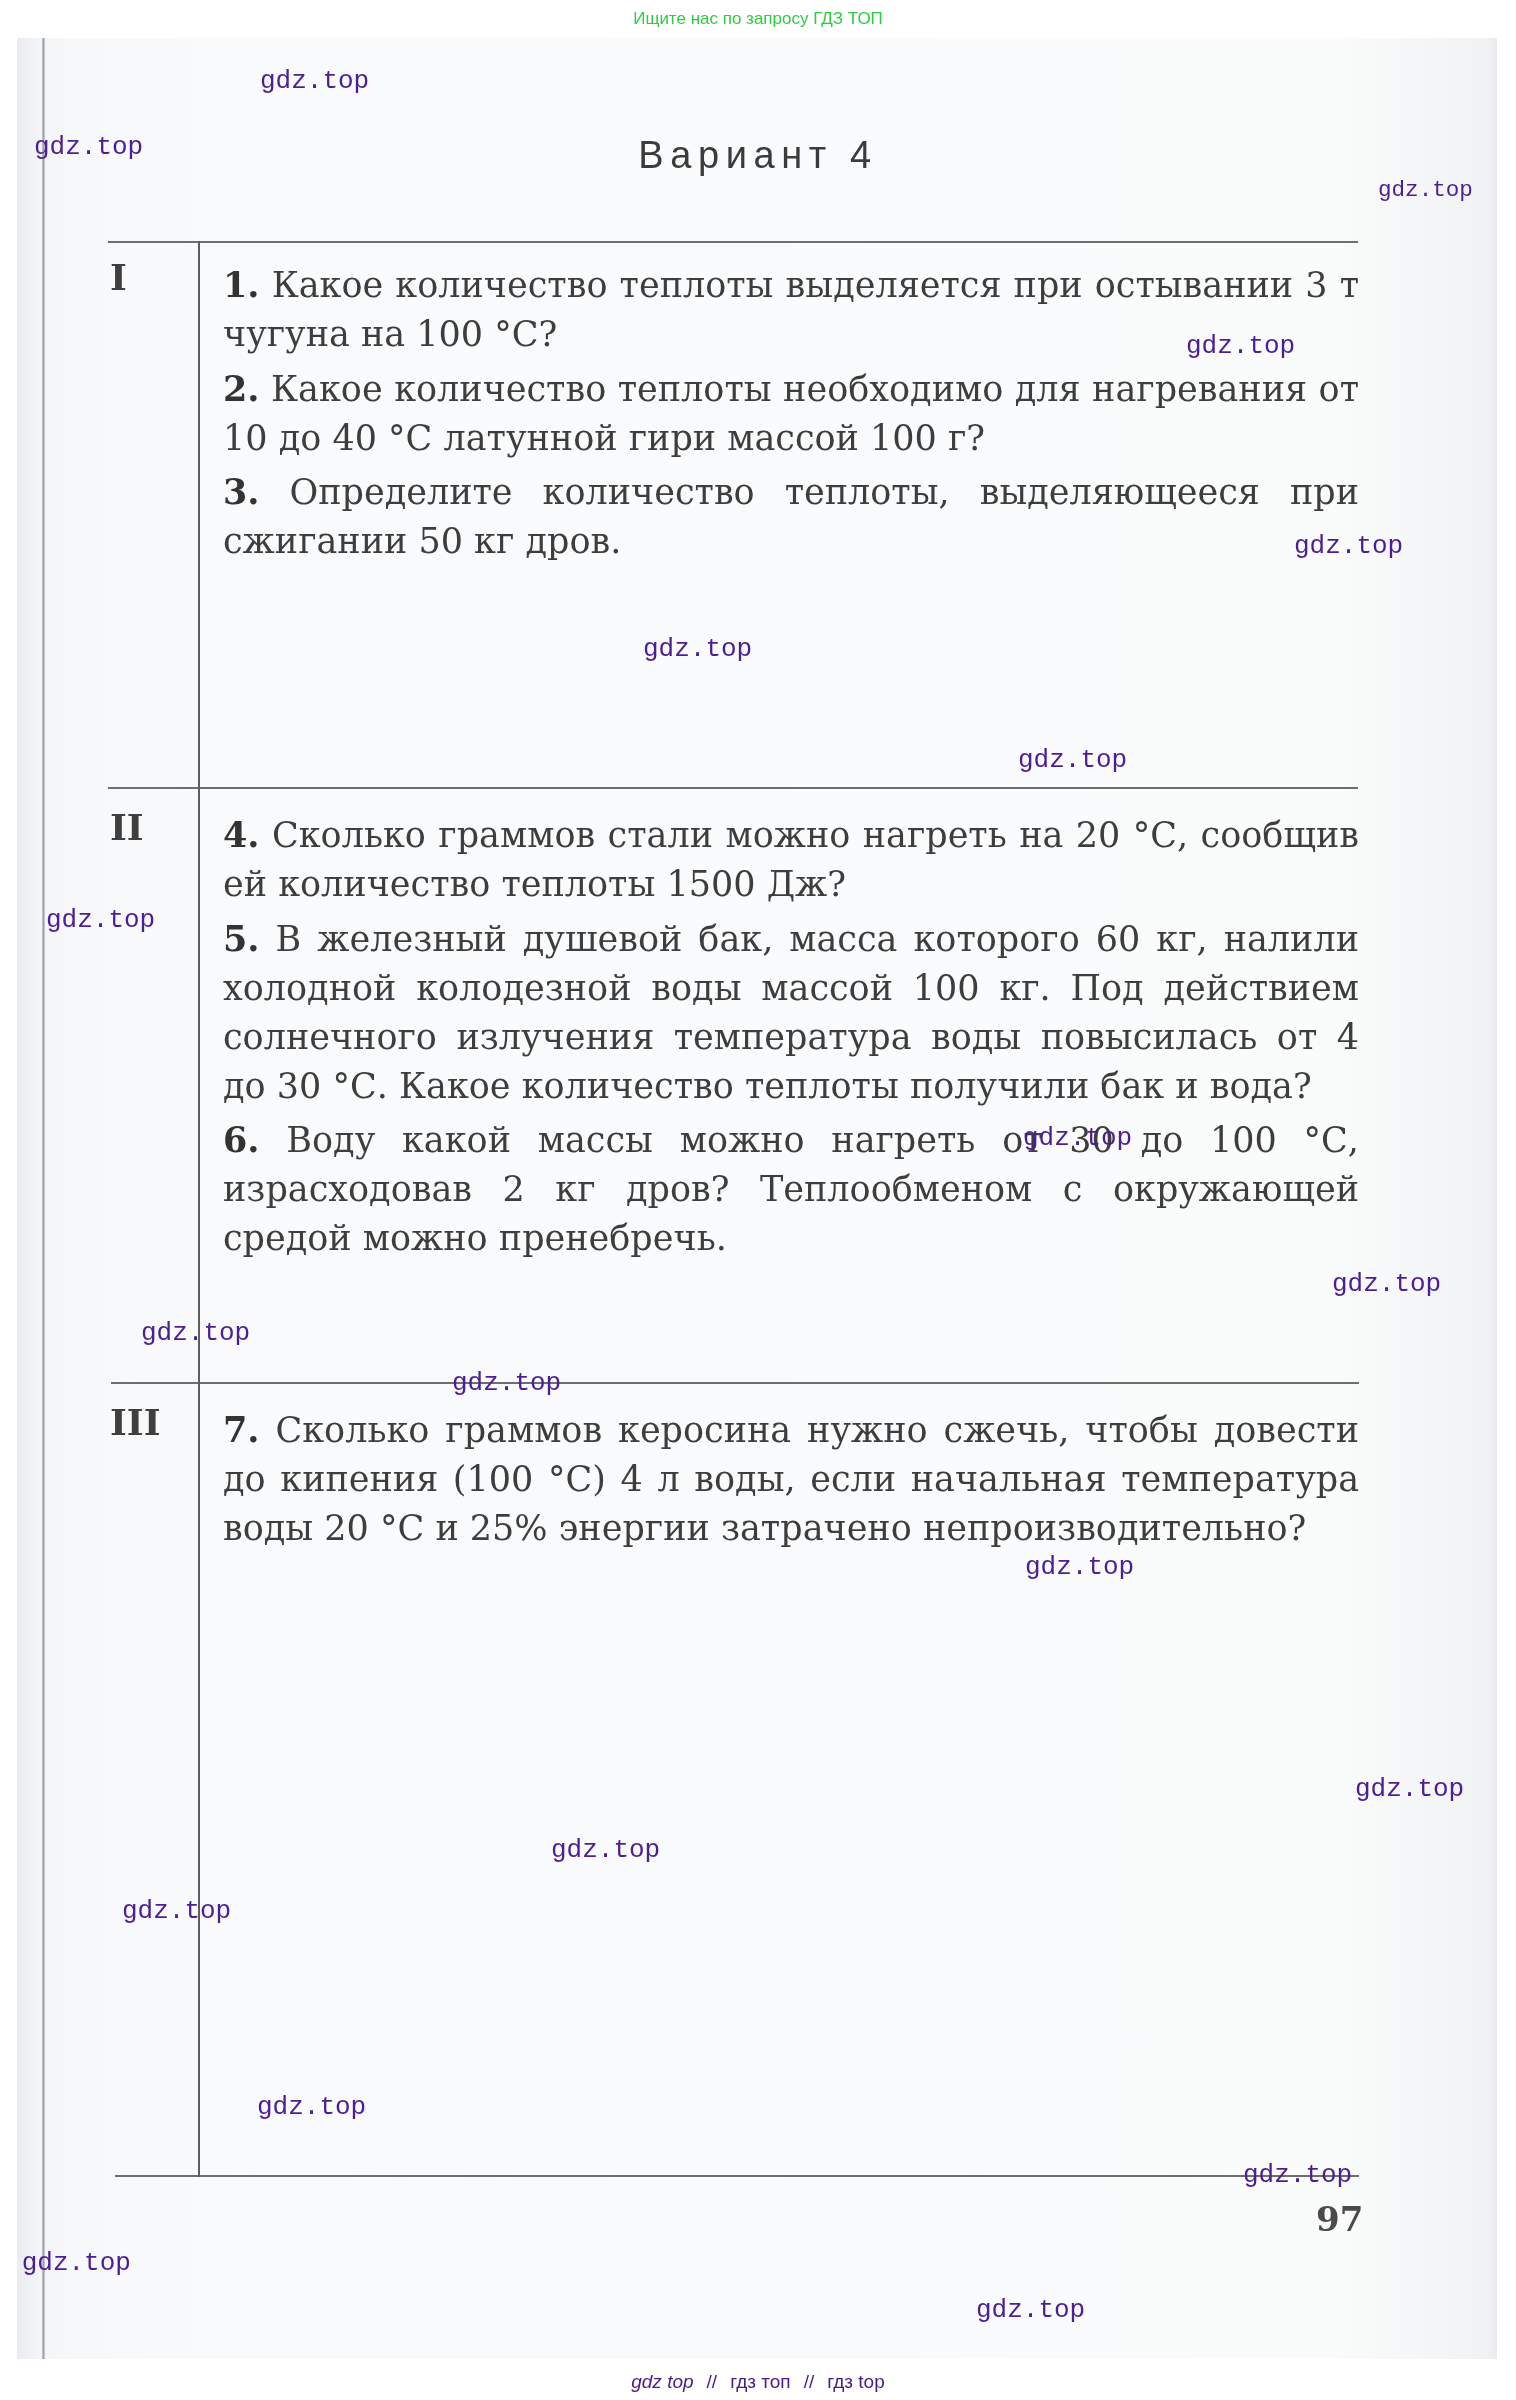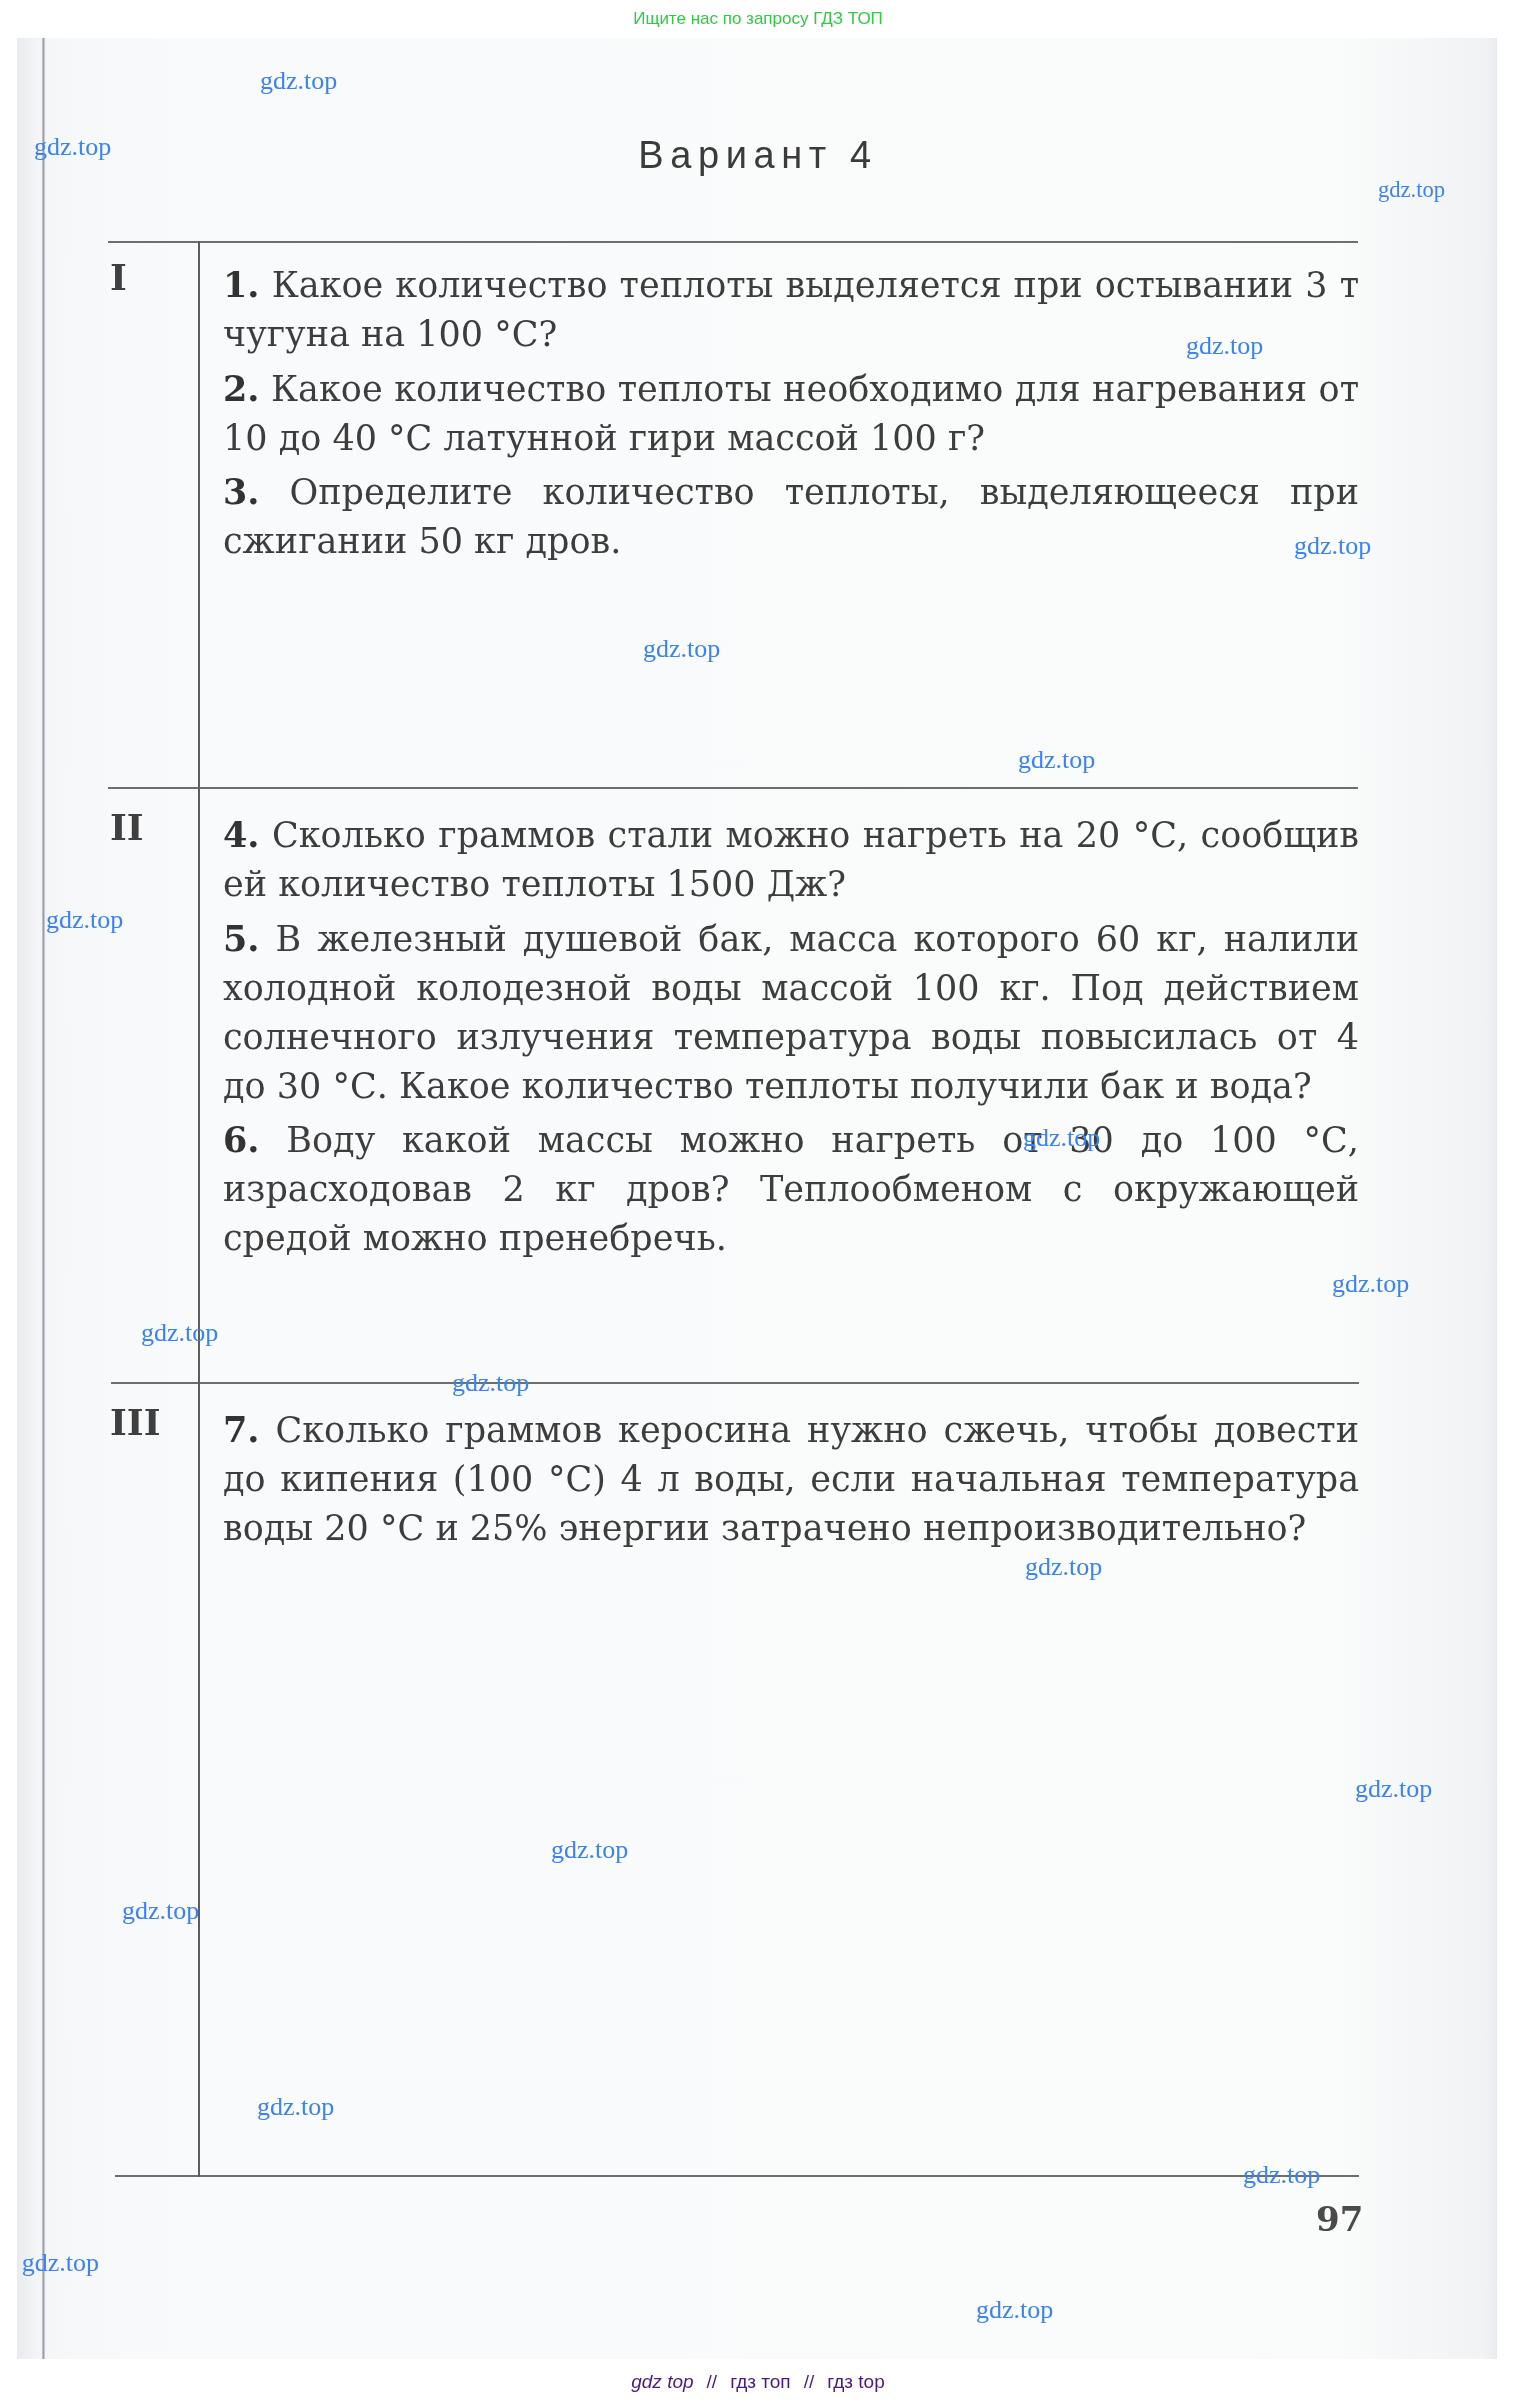--- a/index.html
+++ b/index.html
@@ -36,21 +36,21 @@
     position:absolute; left:223px; width:1136px;
     color:#3d3d3d; font-size:35px; line-height:49px;
     text-align:justify; hyphens:manual;margin-top:8px;
   }
   .task { margin:0 0 4.7px 0; }
   .task-num { font-weight:bold; color:#333; }
   .page-number {
     position:absolute; left:1316px; top:2199px; font-size:34px; font-weight:bold; color:#4a4a4a;
   }
   .wm {
-    position:absolute; font-family:Liberation Serif, serif; font-size:26px; color:#3b82f6;
+    position:absolute; font-family:Liberation Mono, monospace; font-size:26px; color:#4c1d95;
     white-space:nowrap; line-height:1;
   }
   .footer-links {
     position:absolute; left:0; top:2362px; width:1516px; height:39px;
     display:flex; align-items:center; justify-content:center;
     font-family:"Liberation Sans", sans-serif; font-size:19px;
   }
 </style>
 </head>
 <body>

